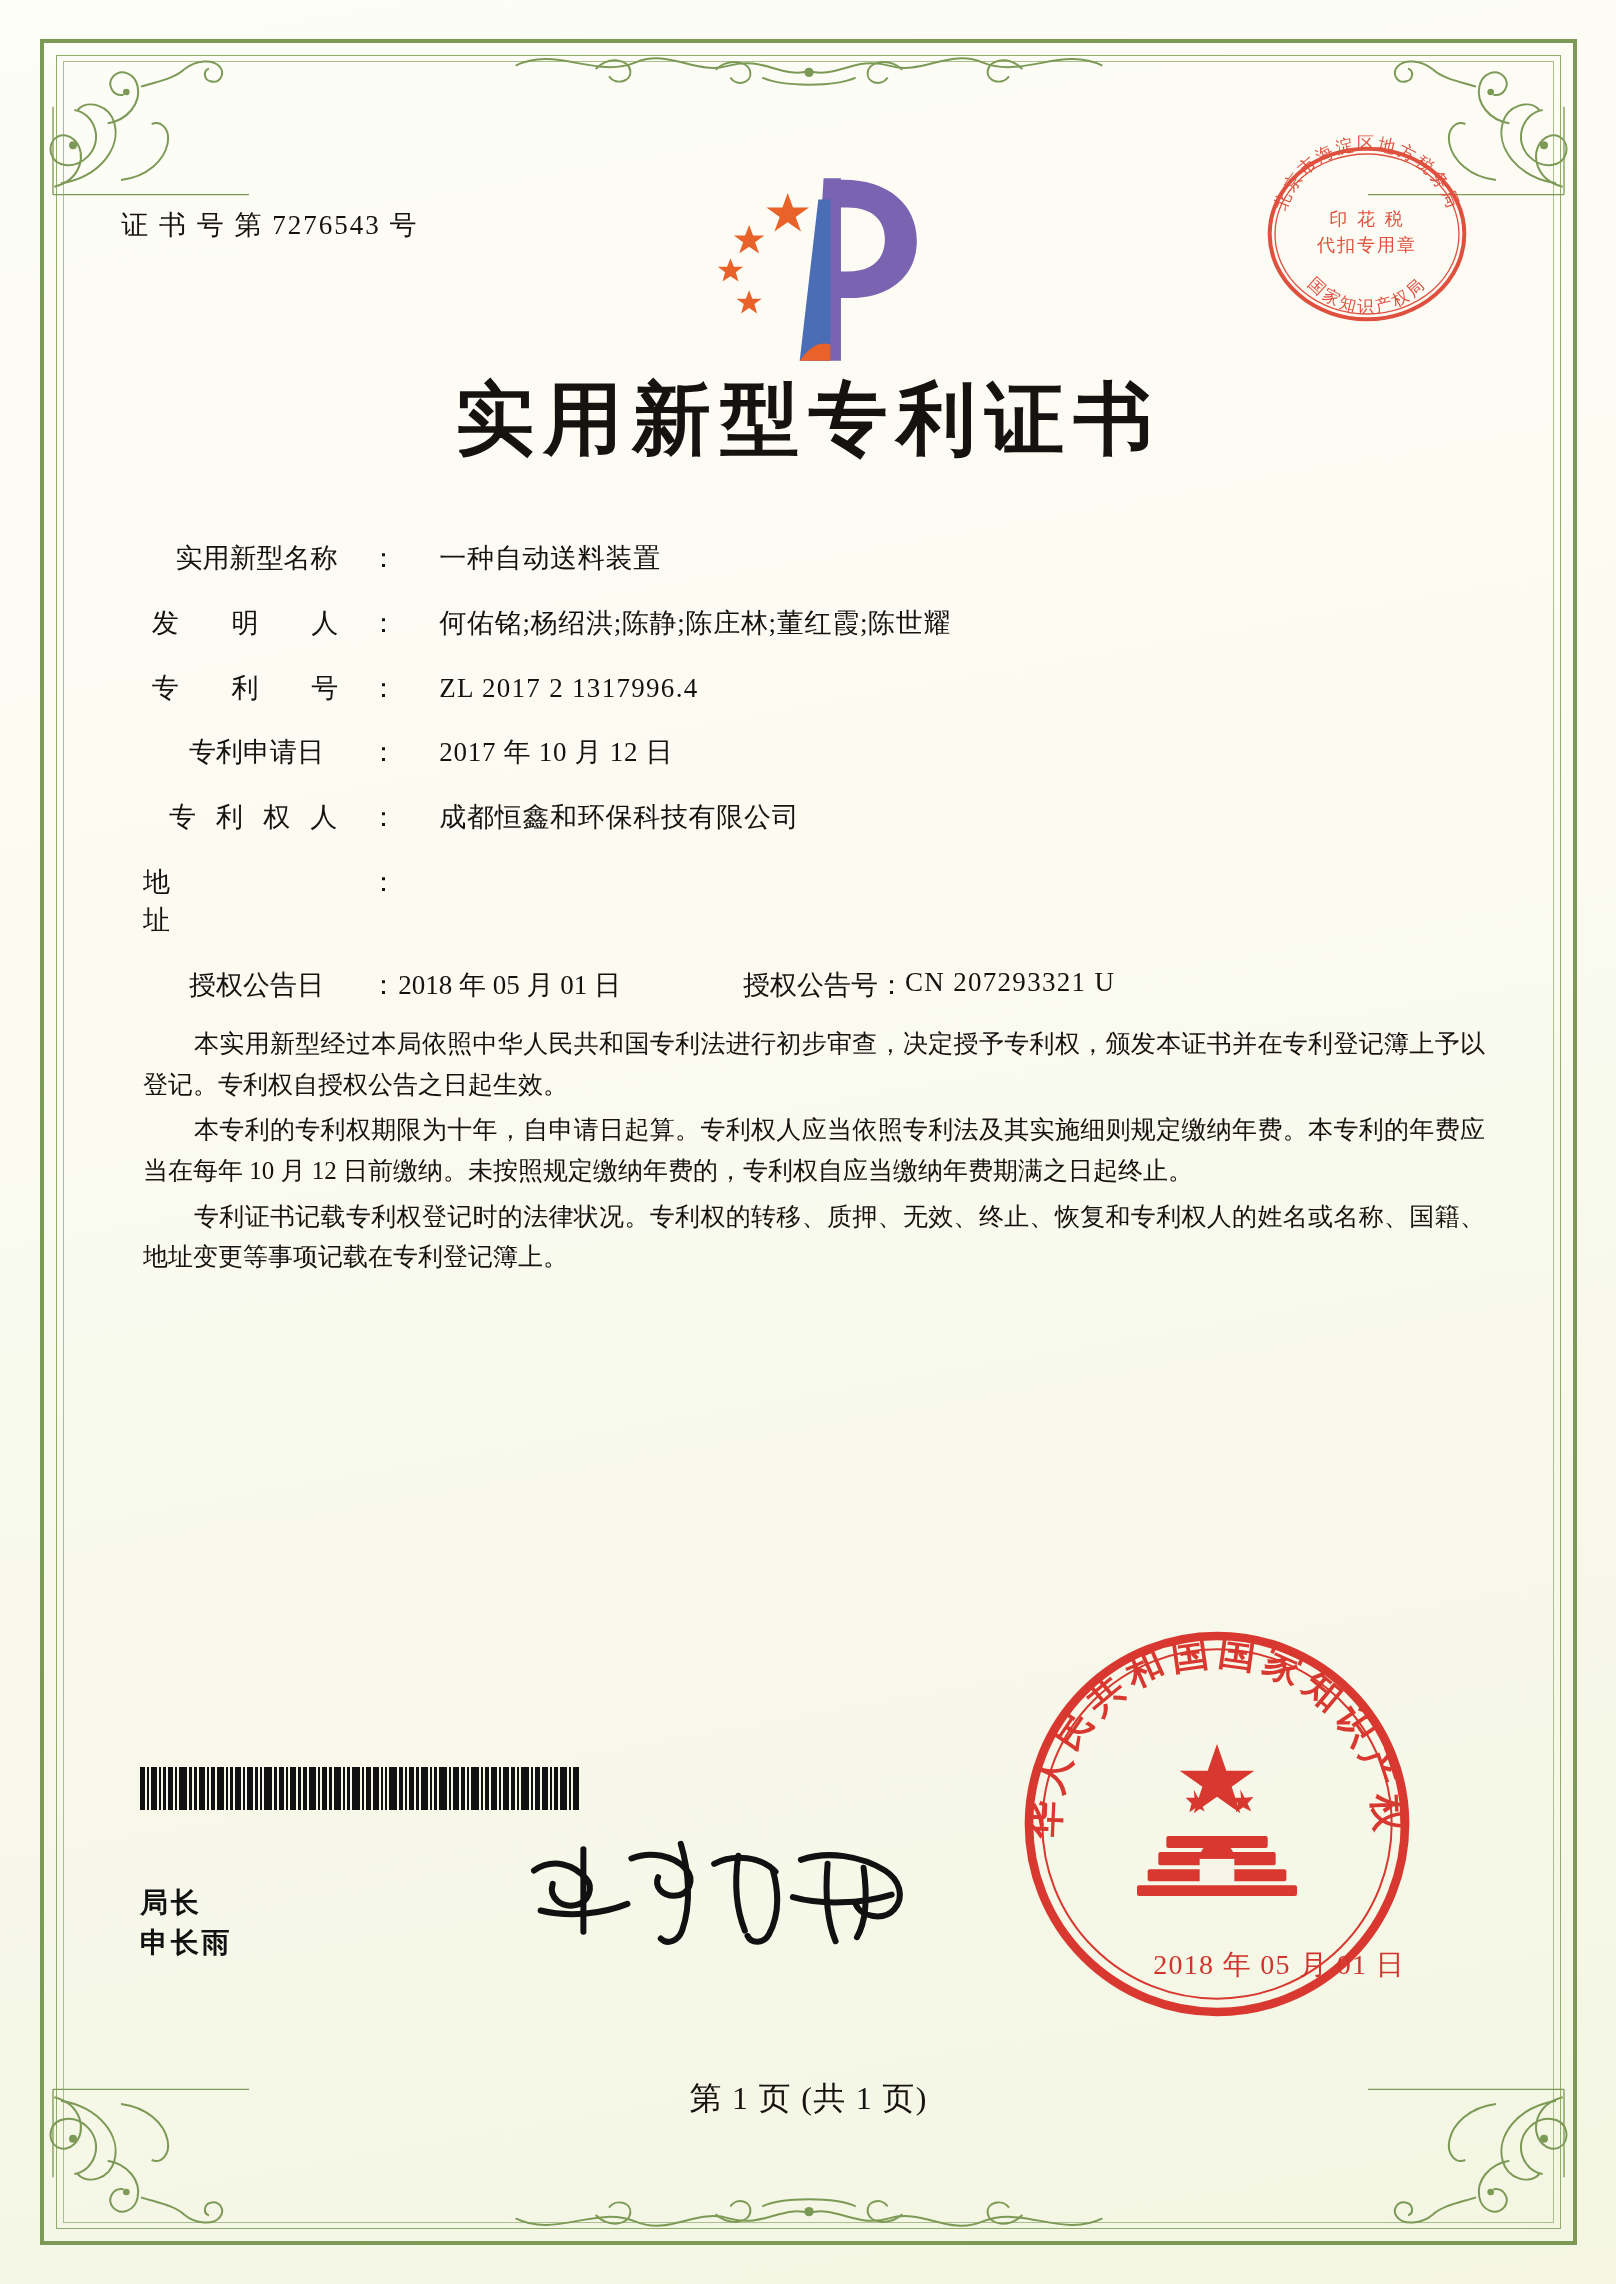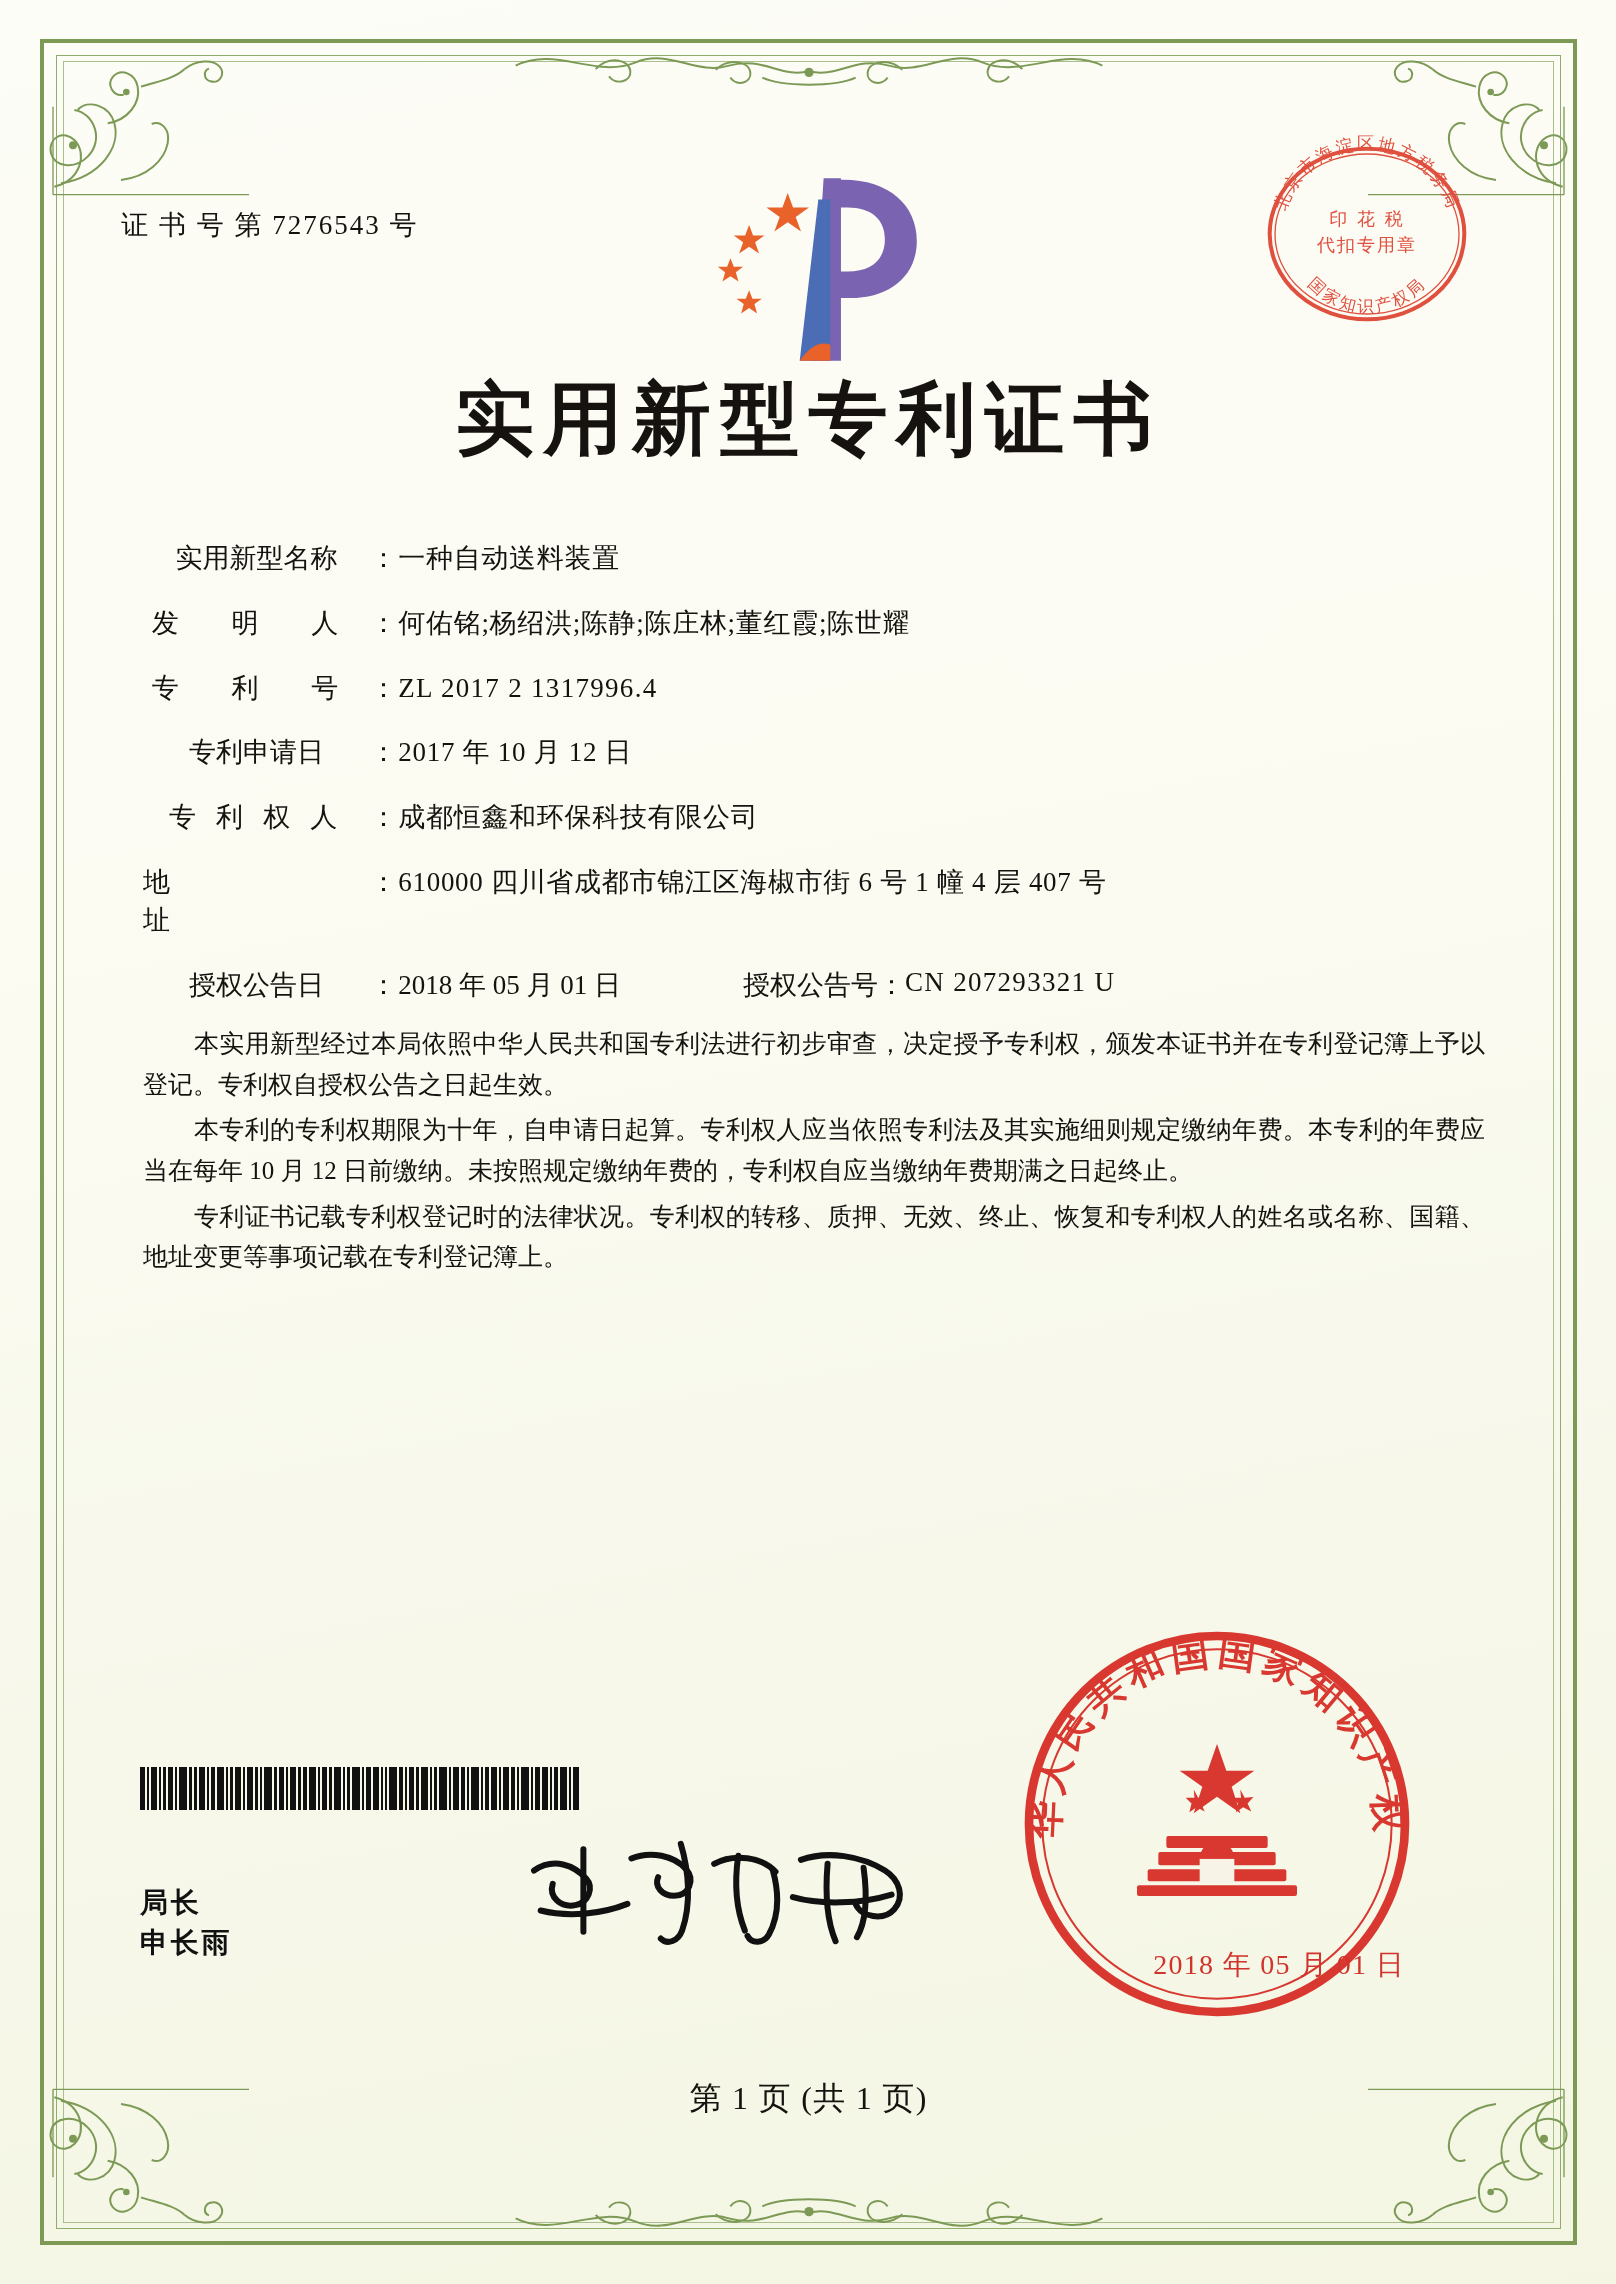--- a/index.html
+++ b/index.html
@@ -145,20 +145,21 @@
     flex: 0 0 227px;
     display: flex;
     justify-content: center;
     letter-spacing: 0px;
   }
   .field-label span { display: inline-block; }
   .field-colon { margin: 0 1.3px 0 0; }
   .field-value {
     flex: 1;
     letter-spacing: 0.7px;
+    margin-left: 41px;
   }
   .mono-ish { font-family: "Liberation Serif","DejaVu Serif",serif; letter-spacing: 1.3px; }
 
   .pub-row {
     display: flex;
     font-size: 27px;
     color: #15120f;
     margin-bottom: 24px;
   }
   .pub-left { width: 600px; flex: 0 0 600px; display: flex; }
@@ -415,21 +416,20 @@
         </div>
         <div class="field-colon">：</div>
         <div class="field-value">成都恒鑫和环保科技有限公司</div>
       </div>
 
       <div class="field-row">
         <div class="field-label">
           <span style="letter-spacing:100px;">地 址</span>
         </div>
         <div class="field-colon">：</div>
-        <div class="field-value">610000 四川省成都市锦江区海椒市街 6 号 1 幢 4 层 407 号</div>
       </div>
 
       <div class="pub-row">
         <div class="pub-left">
           <div class="field-label">
             <span>授权公告日</span>
           </div>
           <div class="field-colon">：</div>
           <div>2018 年 05 月 01 日</div>
         </div>

